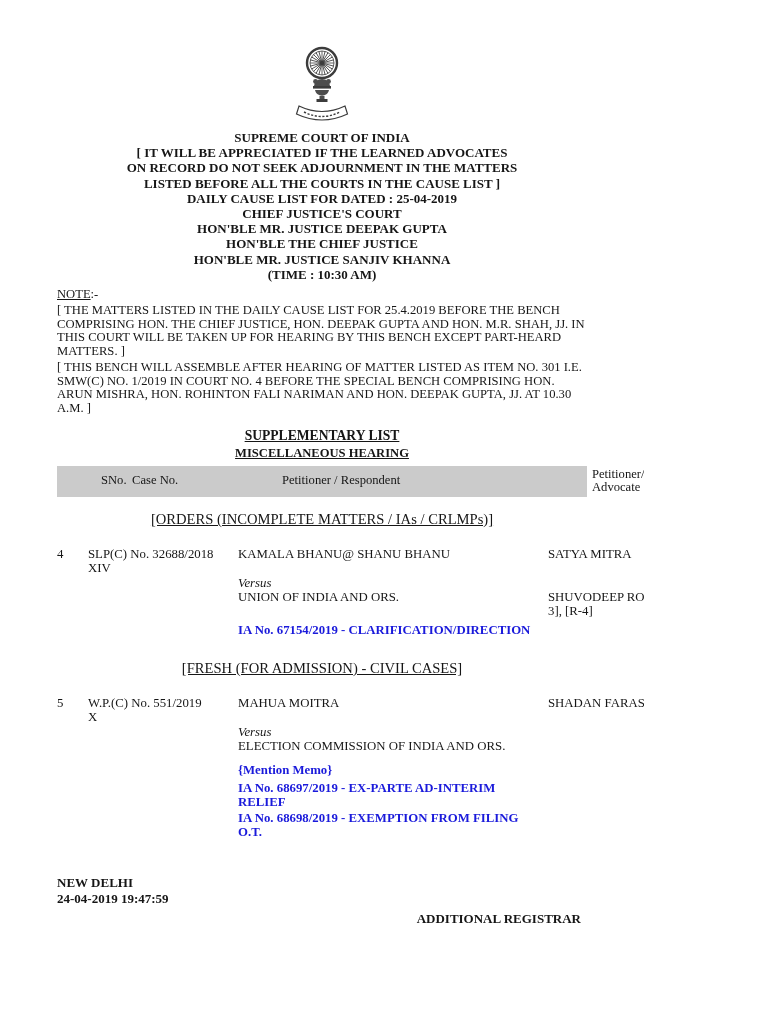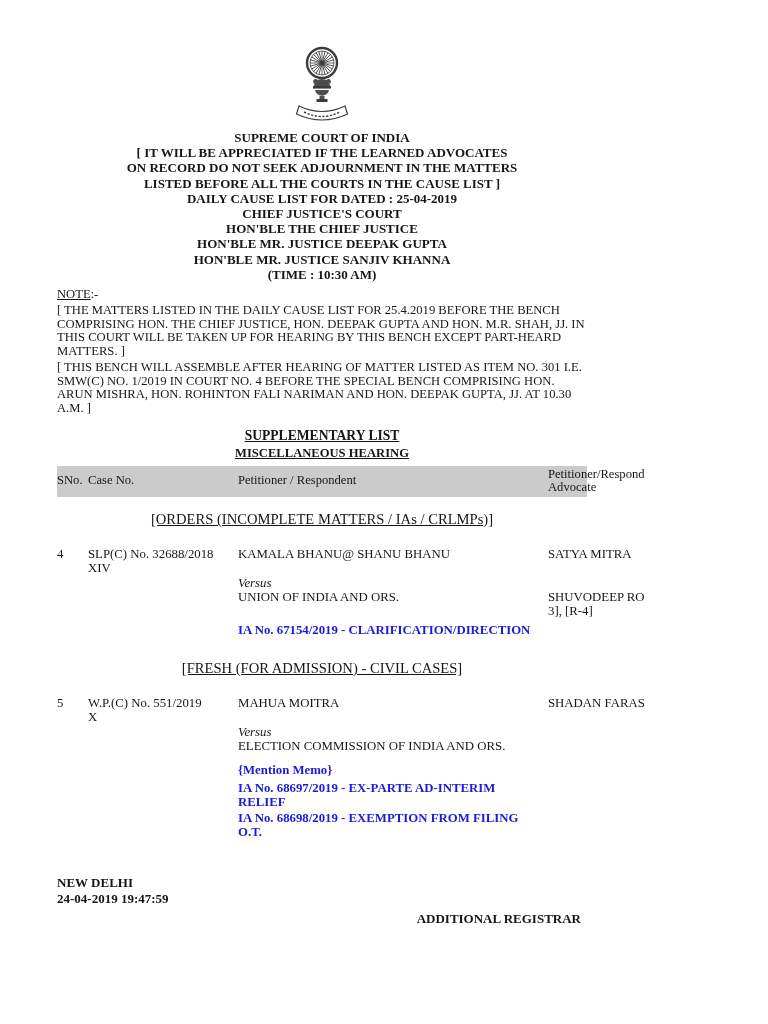--- a/index.html
+++ b/index.html
@@ -37,21 +37,21 @@
     background: #cbcbcb;
     display: grid;
     grid-template-columns: 31px 150px 310px 163px;
     min-height: 30px;
     box-sizing: border-box;
     align-items: center;
     font-size: 12.6px;
     line-height: 13.6px;
     padding: 2px 0;
   }
-  .table-head .cell { padding-right: 4px; }
+  .table-head .cell { padding-right: 4px; padding-left: 44px; }
 
   
   .section-title { text-align: center; font-weight: 400; font-size: 14.6px; line-height: 17px; }
   .section-title.first { margin-top: 14px; }
   .section-title.second { margin-top: 23px; }
 
   
   .case {
     display: grid;
     grid-template-columns: 31px 150px 310px 163px;
@@ -116,22 +116,22 @@
       </svg>
     </div>
 
     <div class="title-block">
       <div class="hl">SUPREME COURT OF INDIA</div>
       <div class="hl">[ IT WILL BE APPRECIATED IF THE LEARNED ADVOCATES</div>
       <div class="hl">ON RECORD DO NOT SEEK ADJOURNMENT IN THE MATTERS</div>
       <div class="hl">LISTED BEFORE ALL THE COURTS IN THE CAUSE LIST ]</div>
       <div class="hl">DAILY CAUSE LIST FOR DATED : 25-04-2019</div>
       <div class="hl">CHIEF JUSTICE'S COURT</div>
+      <div class="hl">HON'BLE MR. JUSTICE DEEPAK GUPTA</div>
       <div class="hl">HON'BLE THE CHIEF JUSTICE</div>
-      <div class="hl">HON'BLE MR. JUSTICE DEEPAK GUPTA</div>
       <div class="hl">HON'BLE MR. JUSTICE SANJIV KHANNA</div>
       <div class="hl">(TIME : 10:30 AM)</div>
     </div>
 
     <div class="note-block">
       <div class="note-label"><u>NOTE</u><span>:-</span></div>
       <div class="note-para">[ THE MATTERS LISTED IN THE DAILY CAUSE LIST FOR 25.4.2019 BEFORE THE BENCH COMPRISING HON. THE CHIEF JUSTICE, HON. DEEPAK GUPTA AND HON. M.R. SHAH, JJ. IN THIS COURT WILL BE TAKEN UP FOR HEARING BY THIS BENCH EXCEPT PART-HEARD MATTERS. ]</div>
       <div class="note-para">[ THIS BENCH WILL ASSEMBLE AFTER HEARING OF MATTER LISTED AS ITEM NO. 301 I.E. SMW(C) NO. 1/2019 IN COURT NO. 4 BEFORE THE SPECIAL BENCH COMPRISING HON. ARUN MISHRA, HON. ROHINTON FALI NARIMAN AND HON. DEEPAK GUPTA, JJ. AT 10.30 A.M. ]</div>
     </div>
 

